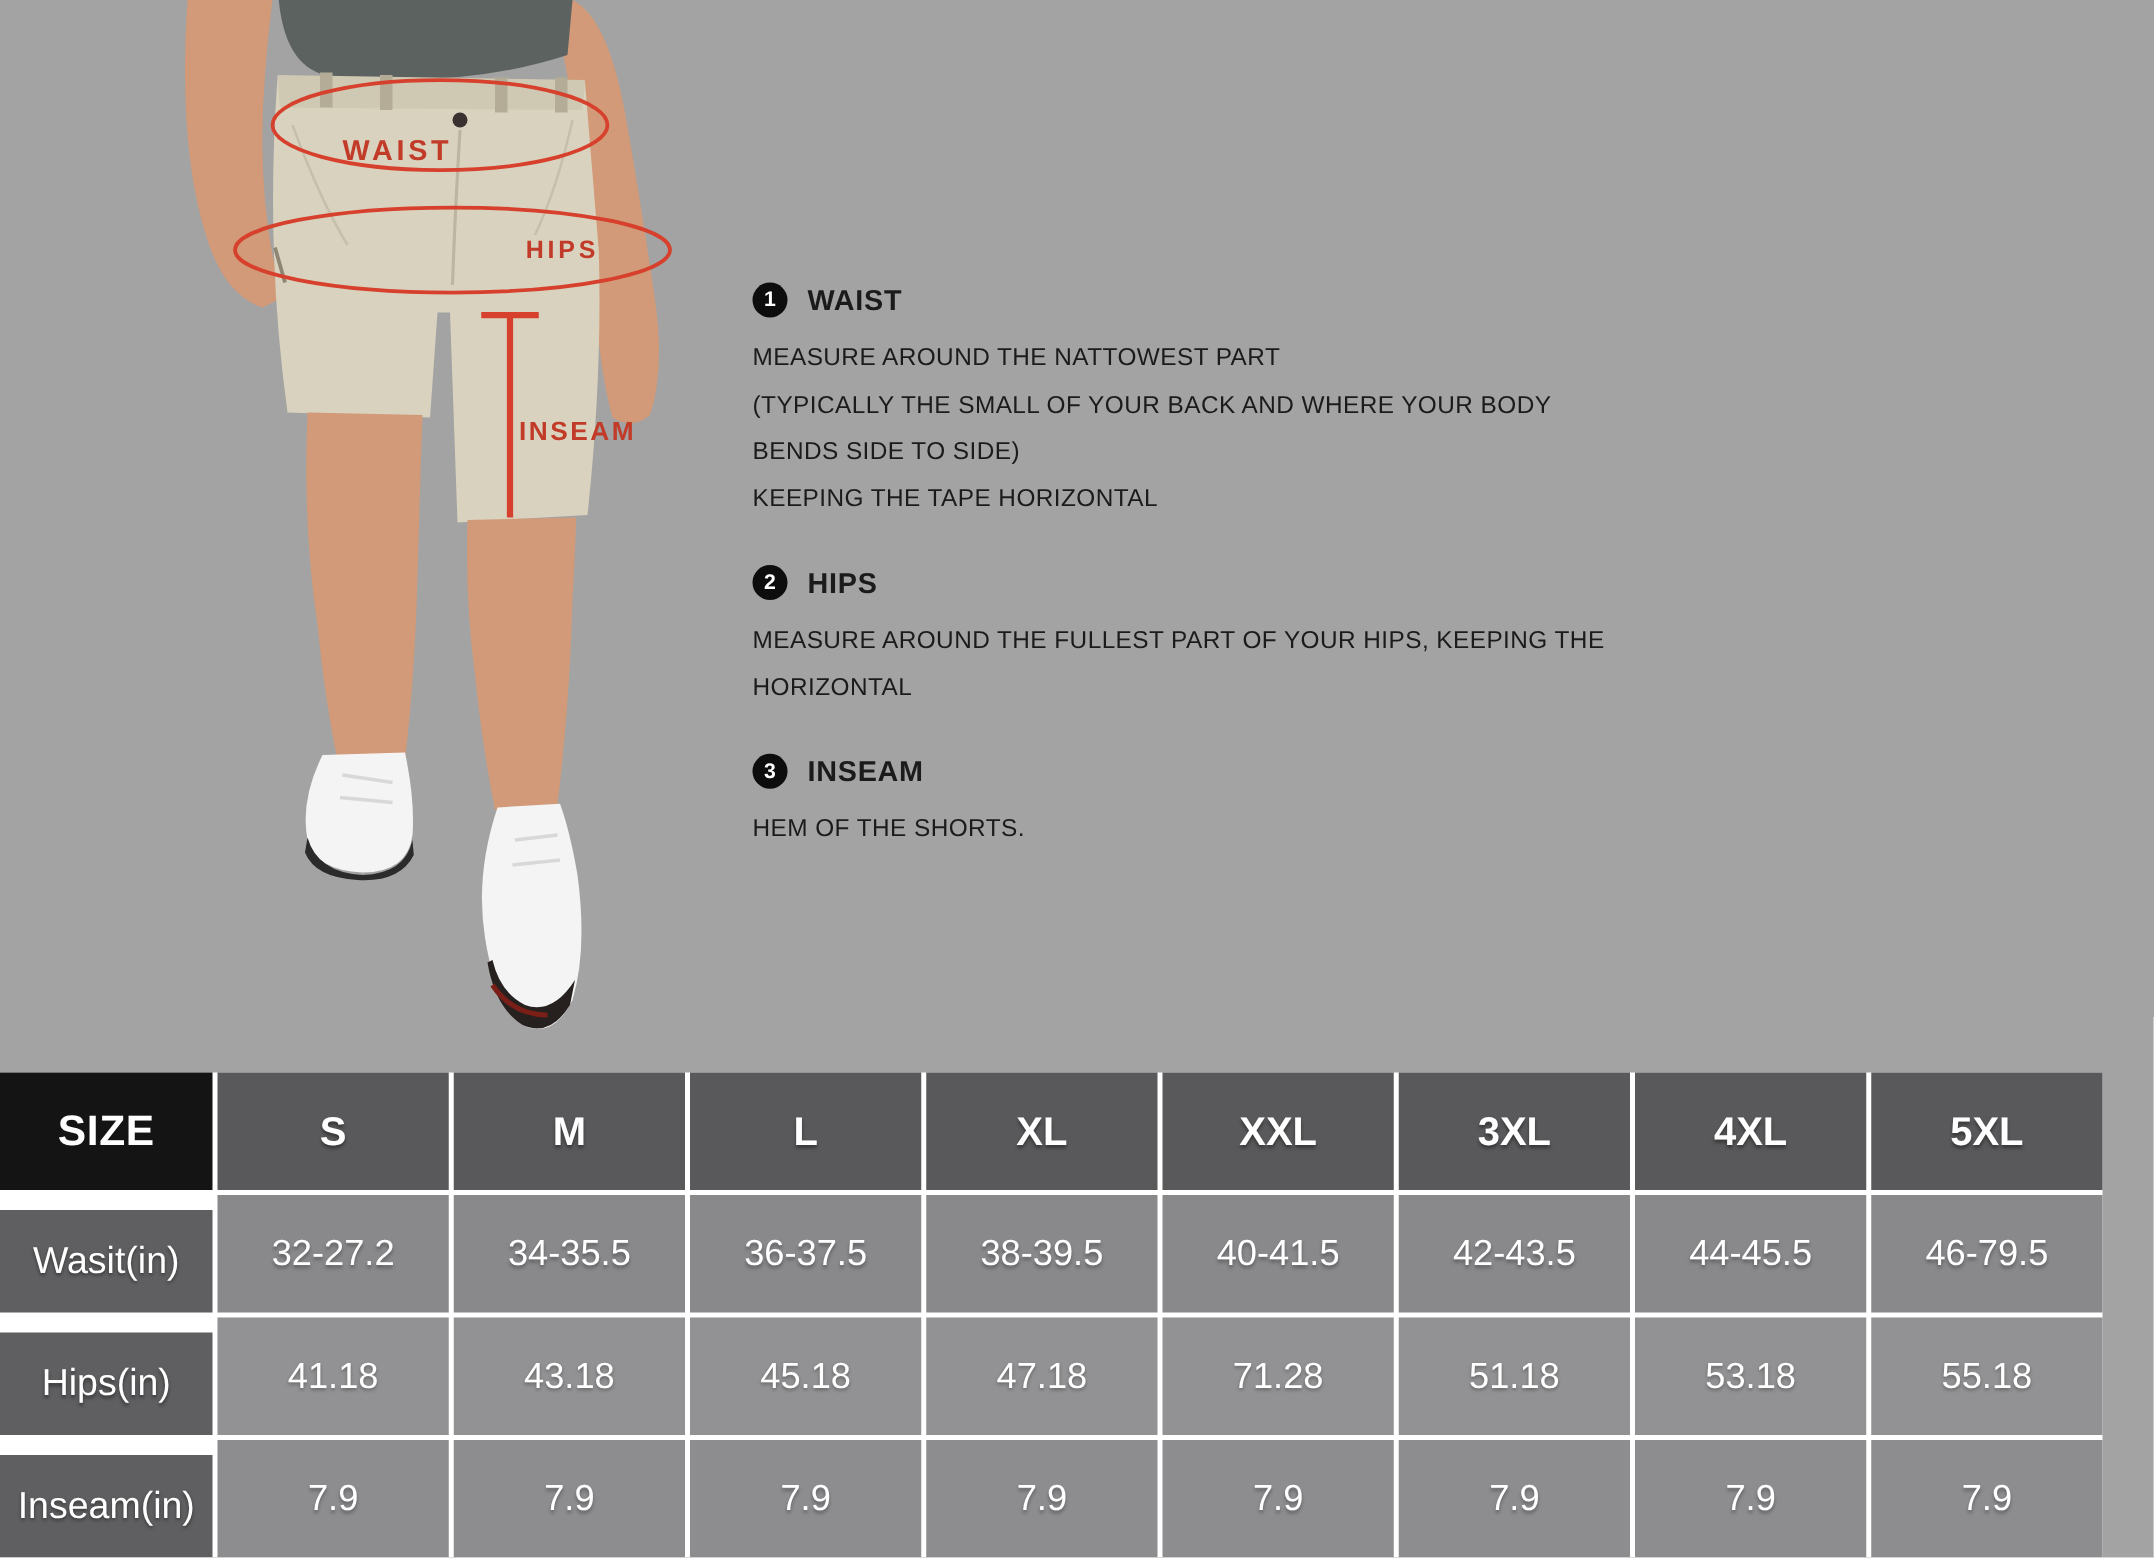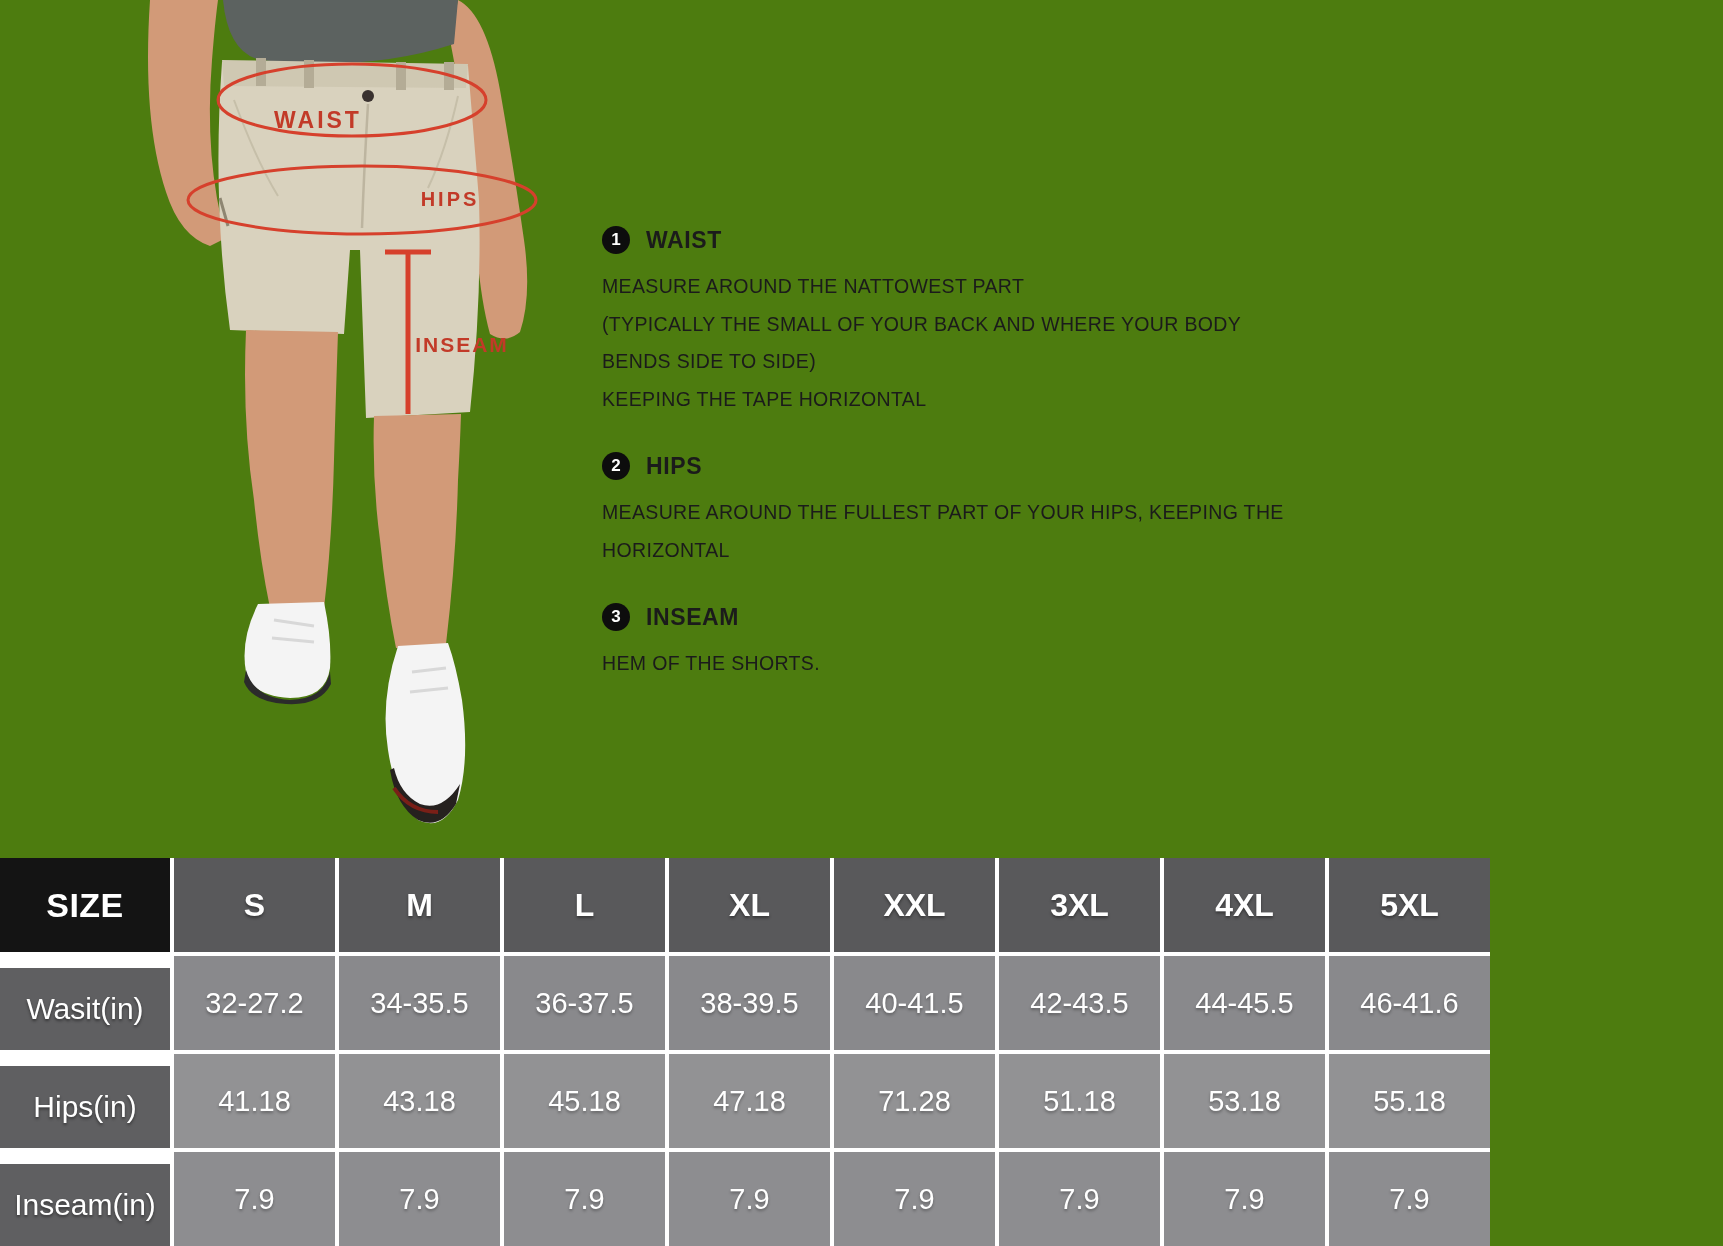--- a/index.html
+++ b/index.html
@@ -1,38 +1,38 @@
 <!DOCTYPE html>
 <html><head>
 <meta charset="utf-8">
 <style>
   html,body{margin:0;padding:0;background:#ffffff;}
   .canvas{
-    position:relative;width:1723px;height:1246px;background:#4d7c0f;overflow:hidden;
+    position:relative;width:1723px;height:1246px;background:#a3a3a3;overflow:hidden;
     font-family:"Liberation Sans", sans-serif;
   }
 
   
   .figure-wrap{position:absolute;left:128px;top:0;width:470px;height:858px;}
 
   
   .instructions{position:absolute;left:602px;top:226px;width:760px;color:#1b1b1b;}
   .inst-block{margin:0 0 34px 0;}
   .inst-head{display:flex;align-items:center;margin:0 0 14px 0;}
   .num-circle{
     width:28px;height:28px;border-radius:50%;background:#0d0d0d;color:#ffffff;
     display:inline-flex;align-items:center;justify-content:center;
     font-size:17px;font-weight:bold;margin-right:16px;flex:0 0 auto;
   }
   .inst-title{font-size:23px;font-weight:bold;letter-spacing:0.6px;}
   .inst-line{font-size:19.5px;line-height:37.5px;letter-spacing:0.35px;white-space:nowrap;}
 
   
   .size-table{
-    position:absolute;left:0;top:858px;width:1490px;height:388px;
+    position:absolute;left:0;top:858px;width:1682px;height:388px;
     display:grid;grid-template-columns:170px repeat(8,1fr);
     grid-template-rows:repeat(4,1fr);gap:4px;background:#ffffff;
   }
   .cell{display:flex;align-items:center;justify-content:center;color:#ffffff;}
   .cell-size{background:#141414;font-size:34px;font-weight:bold;letter-spacing:0.5px;}
   .cell-head{background:#59595b;font-size:32px;font-weight:bold;
     text-shadow:0 2px 3px rgba(0,0,0,0.40);}
   .cell-rowlabel{background:#5f5f61;font-size:30px;
     text-shadow:0 2px 3px rgba(0,0,0,0.45);margin-top:12px;}
   .cell-data{font-size:29px;text-shadow:0 2px 3px rgba(0,0,0,0.32);}
@@ -134,21 +134,21 @@
     <div class="cell cell-head">5XL</div>
 
     <div class="cell cell-rowlabel row-0">Wasit(in)</div>
     <div class="cell cell-data" style="background:#89898c">32-27.2</div>
     <div class="cell cell-data" style="background:#89898c">34-35.5</div>
     <div class="cell cell-data" style="background:#89898c">36-37.5</div>
     <div class="cell cell-data" style="background:#89898c">38-39.5</div>
     <div class="cell cell-data" style="background:#89898c">40-41.5</div>
     <div class="cell cell-data" style="background:#89898c">42-43.5</div>
     <div class="cell cell-data" style="background:#89898c">44-45.5</div>
-    <div class="cell cell-data" style="background:#89898c">46-41.6</div>
+    <div class="cell cell-data" style="background:#89898c">46-79.5</div>
 
     <div class="cell cell-rowlabel">Hips(in)</div>
     <div class="cell cell-data" style="background:#929294">41.18</div>
     <div class="cell cell-data" style="background:#929294">43.18</div>
     <div class="cell cell-data" style="background:#929294">45.18</div>
     <div class="cell cell-data" style="background:#929294">47.18</div>
     <div class="cell cell-data" style="background:#929294">71.28</div>
     <div class="cell cell-data" style="background:#929294">51.18</div>
     <div class="cell cell-data" style="background:#929294">53.18</div>
     <div class="cell cell-data" style="background:#929294">55.18</div>

